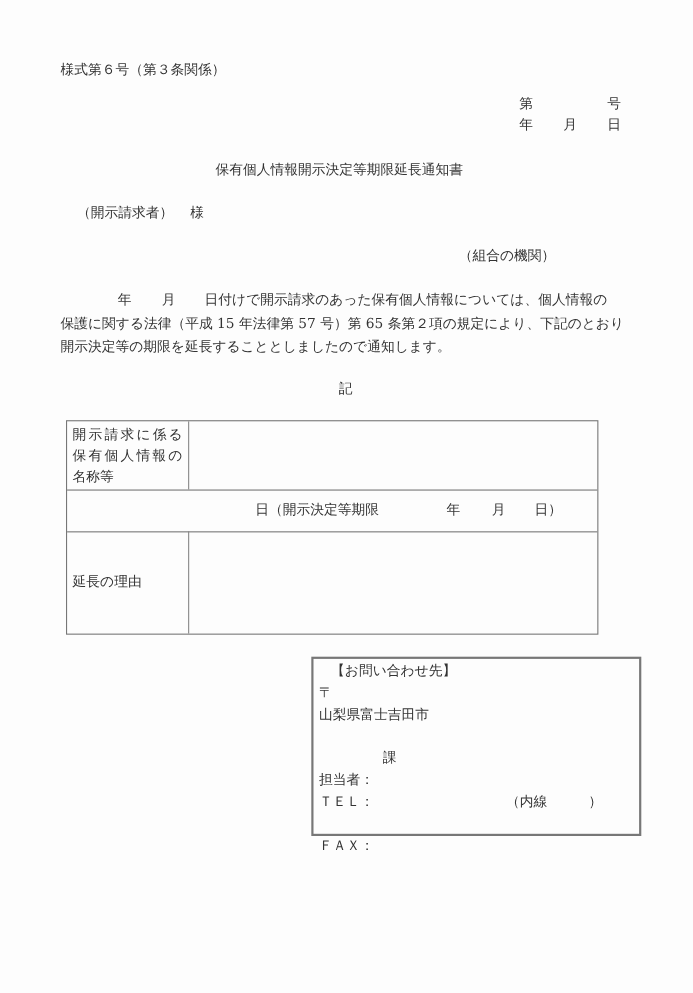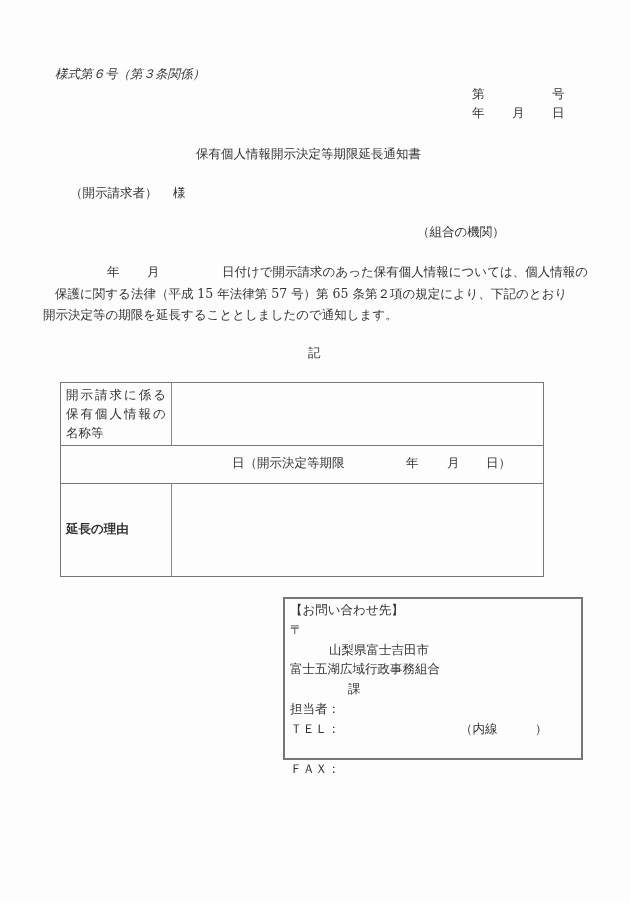--- a/index.html
+++ b/index.html
@@ -2,51 +2,51 @@
 <html><head>
 <meta charset="utf-8">
 <style>
   html, body { margin:0; padding:0; }
   body { width:630px; height:903px; background:#fdfdfd; position:relative; overflow:hidden;
          font-family:"DejaVu Serif","Liberation Serif",serif; color:#333; font-size:12.5px; }
   .abs { position:absolute; white-space:nowrap; line-height:16px; }
   .tbl { position:absolute; left:60px; top:382px; width:484px; height:195px;
          border:1px solid #777; box-sizing:border-box; }
   .row { position:absolute; left:0; right:0; border-bottom:1px solid #777; }
-  .row:last-child { border-bottom:none;font-weight:bold; }
+  .row:last-child { border-bottom:none; }
   .lc { position:absolute; left:0; top:0; bottom:0; width:110px; border-right:1px solid #888; }
   .lc span { position:absolute; left:5px; line-height:19px; letter-spacing:2px; }
   .rc { position:absolute; left:111px; right:0; top:0; bottom:0; }
   .contact { position:absolute; left:283px; top:597px; width:300px; height:163px;
              border:2px solid #777; box-sizing:border-box; }
   .contact div { position:absolute; left:5px; line-height:16px; white-space:nowrap; }
 </style>
 </head>
 <body>
 
-<div class="abs" style="left:55px;top:66px;font-style:italic;">様式第６号（第３条関係）</div>
+<div class="abs" style="left:55px;top:55px;">様式第６号（第３条関係）</div>
 
 <div class="abs" style="left:472px;top:86px;">第</div>
 <div class="abs" style="left:552px;top:86px;">号</div>
 <div class="abs" style="left:472px;top:105px;">年</div>
 <div class="abs" style="left:512px;top:105px;">月</div>
 <div class="abs" style="left:552px;top:105px;">日</div>
 
 <div class="abs" style="left:196px;top:146px;">保有個人情報開示決定等期限延長通知書</div>
 
 <div class="abs" style="left:70px;top:185px;">（開示請求者）</div>
 <div class="abs" style="left:173px;top:185px;">様</div>
 
 <div class="abs" style="left:417px;top:224px;text-align:center;">（組合の機関）</div>
 
 <div class="abs" style="left:107px;top:264px;">年</div>
 <div class="abs" style="left:147px;top:264px;">月</div>
-<div class="abs" style="left:186px;top:264px;margin-left:36px;">日付けで開示請求のあった保有個人情報については、個人情報の</div>
+<div class="abs" style="left:186px;top:264px;">日付けで開示請求のあった保有個人情報については、個人情報の</div>
 <div class="abs" style="left:55px;top:286px;">保護に関する法律（平成 15 年法律第 57 号）第 65 条第２項の規定により、下記のとおり</div>
-<div class="abs" style="left:43px;top:307px;">開示決定等の期限を延長することとしましたので通知します。</div>
+<div class="abs" style="left:55px;top:307px;">開示決定等の期限を延長することとしましたので通知します。</div>
 
 <div class="abs" style="left:308px;top:345px;">記</div>
 
 <div class="tbl">
   <div class="row" style="top:0;height:62px;">
     <div class="lc">
       <span style="top:2px;">開示請求に係る</span>
       <span style="top:21px;">保有個人情報の</span>
       <span style="top:40px;letter-spacing:0;">名称等</span>
     </div>
@@ -62,22 +62,21 @@
   </div>
   <div class="row" style="top:100px;height:93px;">
     <div class="lc">
       <span style="top:36px;letter-spacing:0;">延長の理由</span>
     </div>
     <div class="rc"></div>
   </div>
 </div>
 
 <div class="contact">
-  <div style="top:3px;">【お問い合わせ先】</div>
+  <div style="top:3px;margin-left:11px;">【お問い合わせ先】</div>
   <div style="top:23px;">〒</div>
-  <div style="top:43px;margin-left:39px;">山梨県富士吉田市</div>
-  <div style="top:62px;">富士五湖広域行政事務組合</div>
+  <div style="top:43px;">山梨県富士吉田市</div>
   <div style="top:82px;left:63px;">課</div>
   <div style="top:102px;">担当者：</div>
   <div style="top:122px;">ＴＥＬ：</div>
   <div style="top:122px;left:175px;">（内線　　　）</div>
   <div style="top:142px;margin-top:20px;">ＦＡＸ：</div>
 </div>
 
 </body></html>

